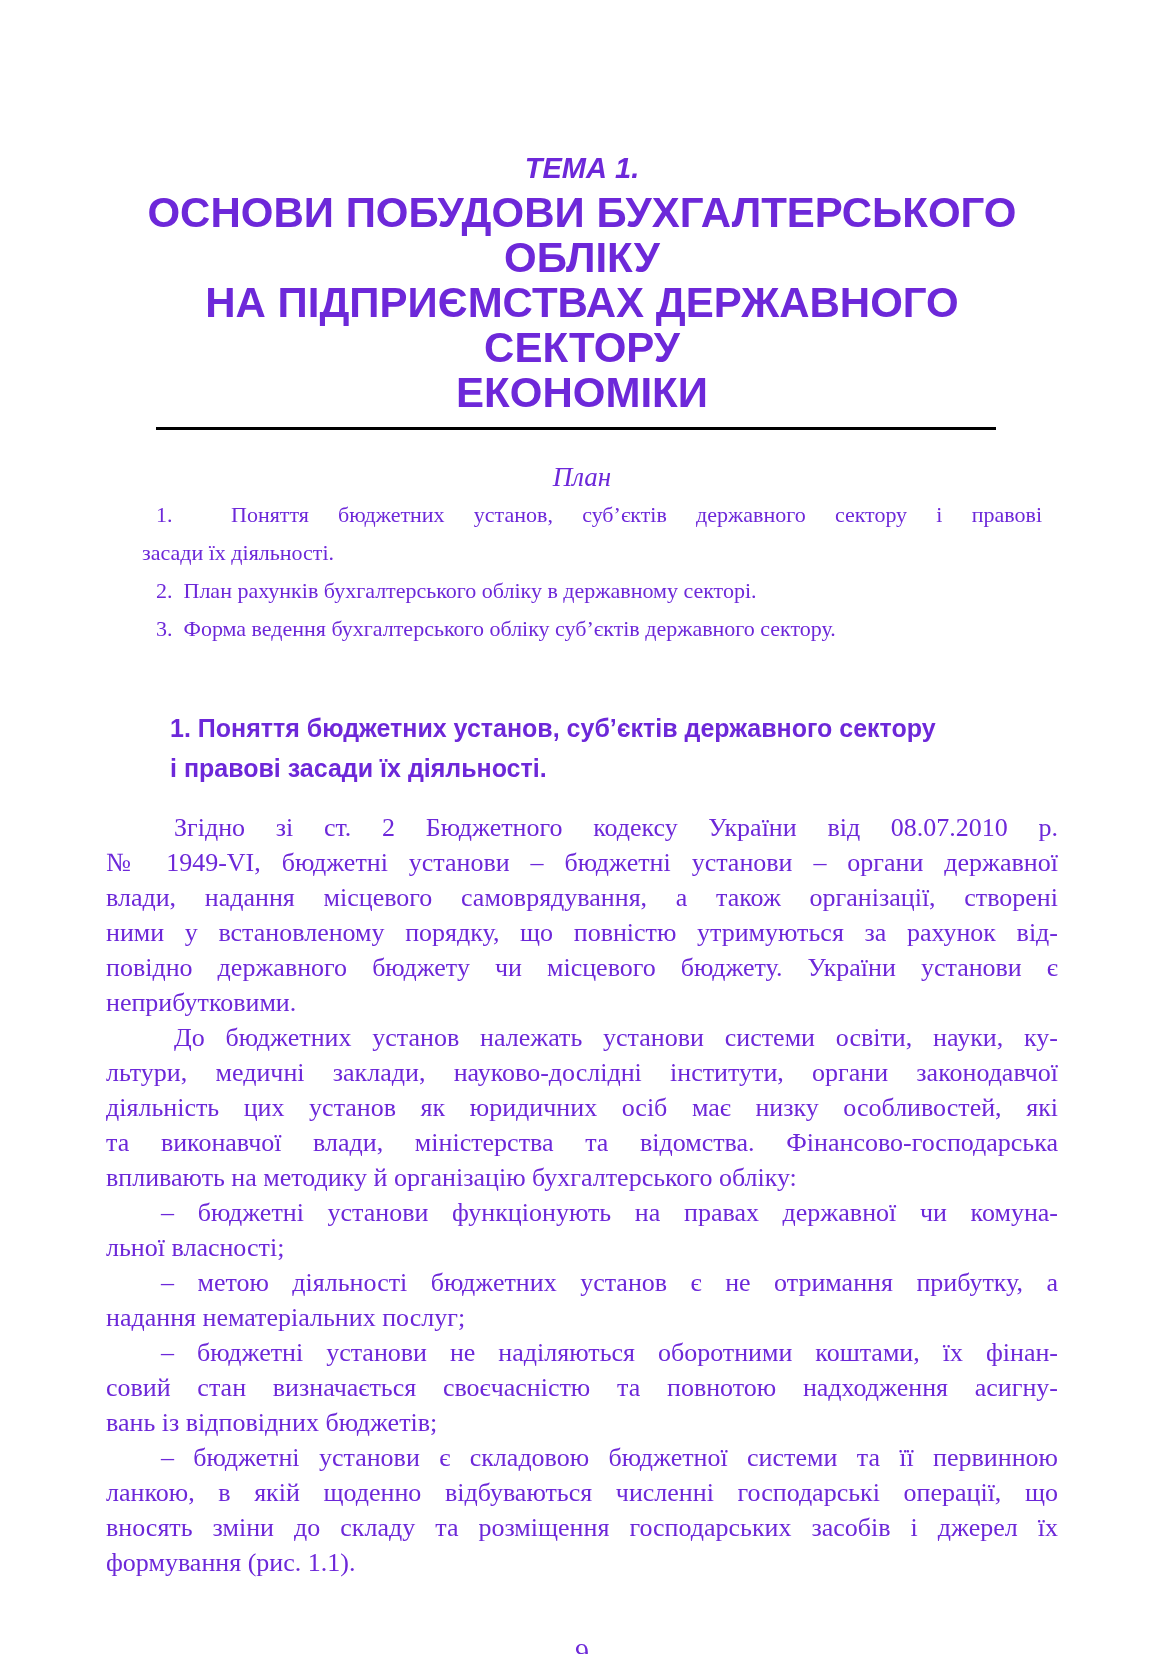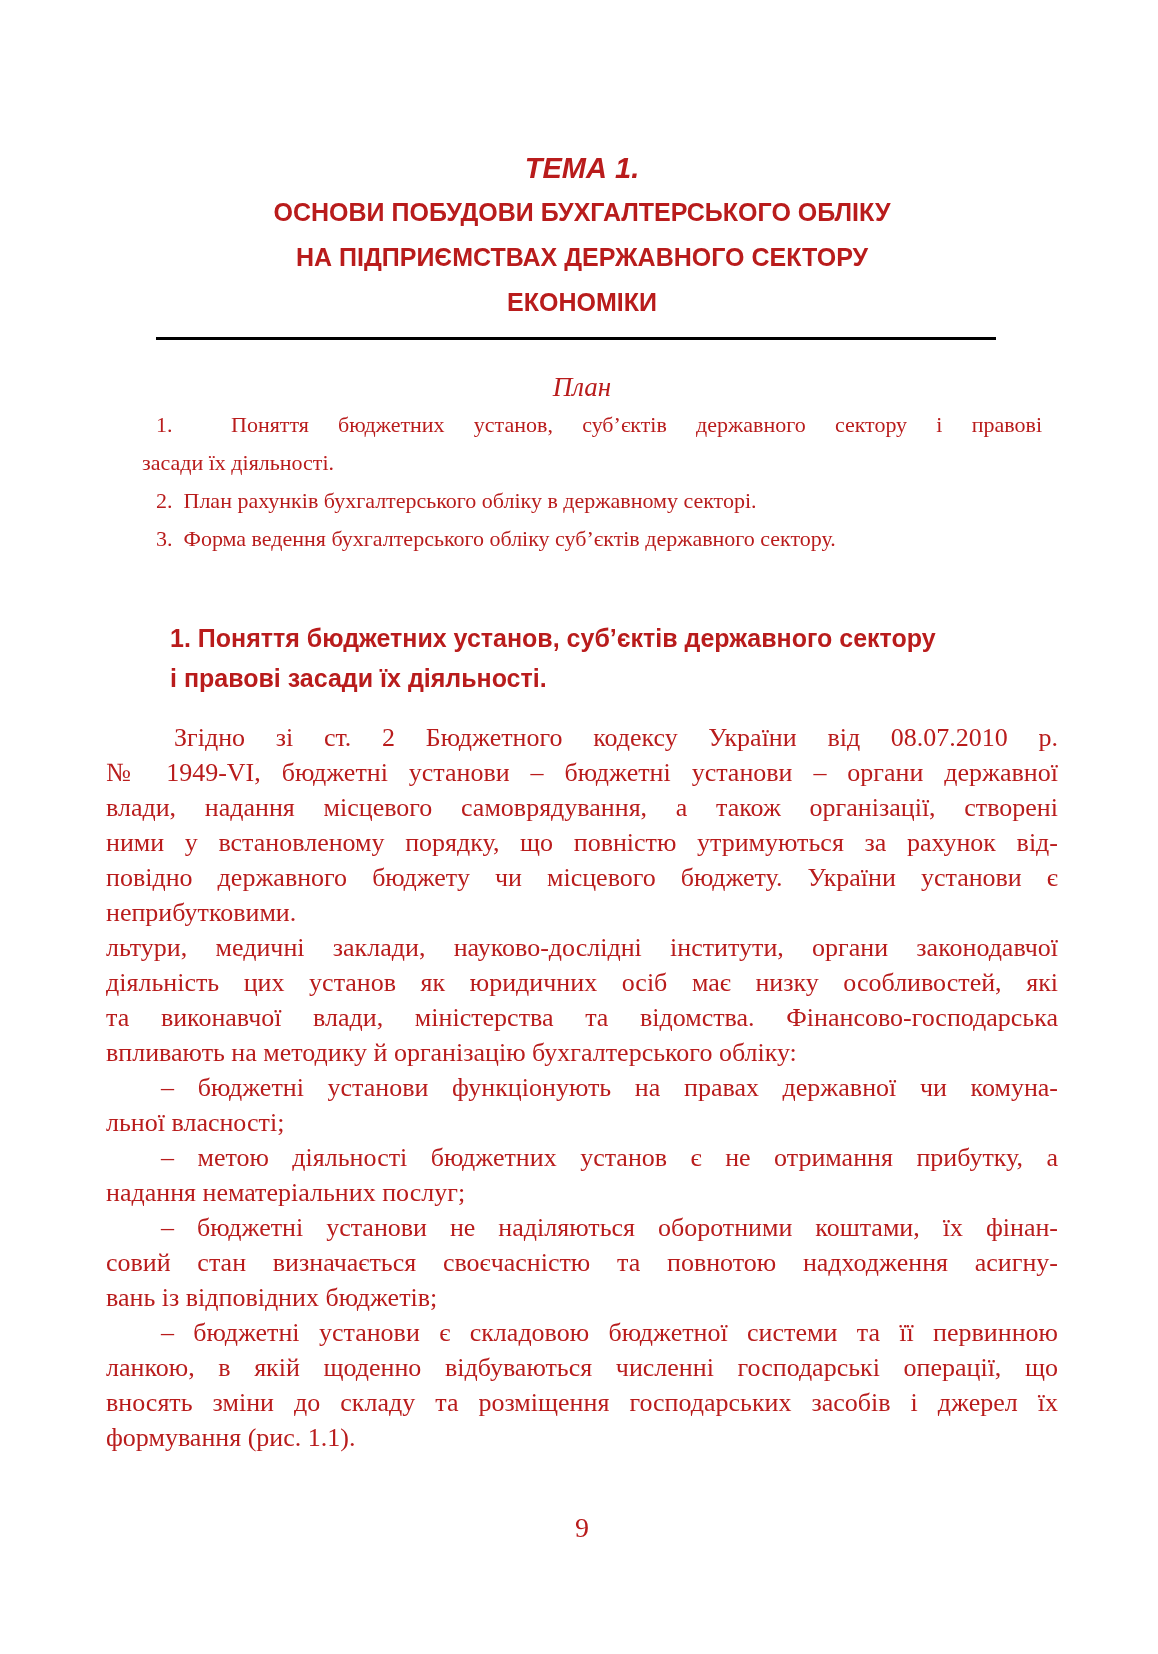--- a/index.html
+++ b/index.html
@@ -1,41 +1,41 @@
 <!DOCTYPE html>
 <html lang="uk"><head>
 <meta charset="utf-8">
 <style>
   html, body { margin: 0; padding: 0; background: #ffffff; }
   .page {
     position: relative;
     width: 1158px;
     height: 1654px;
     background: #ffffff;
-    color: #b91c1c;
+    color: #6d28d9;
     overflow: hidden;
     font-family: "Liberation Serif", serif;
   }
   .content { margin-left: 106px; width: 952px; }
 
   .kicker {
     margin-top: 150px;
     text-align: center;
     font-family: "Liberation Sans", sans-serif;
     font-style: italic;
     font-weight: bold;
     font-size: 29px;
     line-height: 36px;
   }
   .title {
     margin: 4px 0 0 0;
     text-align: center;
     font-family: "Liberation Sans", sans-serif;
     font-weight: bold;
-    font-size: 25px;
+    font-size: 42px;
     line-height: 45px;
   }
   .title-line { display: block; }
   .rule {
     margin-top: 12px;
     margin-left: 50px;
     width: 840px;
     border-top: 3px solid #000;
   }
 
@@ -115,20 +115,21 @@
       <span class="section-heading-line">і правові засади їх діяльності.</span>
     </h2>
 
     <div class="bodytext">
       <div class="bl jl ind">Згідно зі ст. 2 Бюджетного кодексу України від 08.07.2010 р.</div>
       <div class="bl jl">№ 1949-VI, бюджетні установи – бюджетні установи – органи державної</div>
       <div class="bl jl">влади, надання місцевого самоврядування, а також організації, створені</div>
       <div class="bl jl">ними у встановленому порядку, що повністю утримуються за рахунок від-</div>
       <div class="bl jl">повідно державного бюджету чи місцевого бюджету. України установи є</div>
       <div class="bl ll">неприбутковими.</div>
+      <div class="bl jl ind">До бюджетних установ належать установи системи освіти, науки, ку-</div>
       <div class="bl jl">льтури, медичні заклади, науково-дослідні інститути, органи законодавчої</div>
       <div class="bl jl">діяльність цих установ як юридичних осіб має низку особливостей, які</div>
       <div class="bl jl">та виконавчої влади, міністерства та відомства. Фінансово-господарська</div>
       <div class="bl ll">впливають на методику й організацію бухгалтерського обліку:</div>
       <div class="bl jl indb">– бюджетні установи функціонують на правах державної чи комуна-</div>
       <div class="bl ll">льної власності;</div>
       <div class="bl jl indb">– метою діяльності бюджетних установ є не отримання прибутку, а</div>
       <div class="bl ll">надання нематеріальних послуг;</div>
       <div class="bl jl indb">– бюджетні установи не наділяються оборотними коштами, їх фінан-</div>
       <div class="bl jl">совий стан визначається своєчасністю та повнотою надходження асигну-</div>

